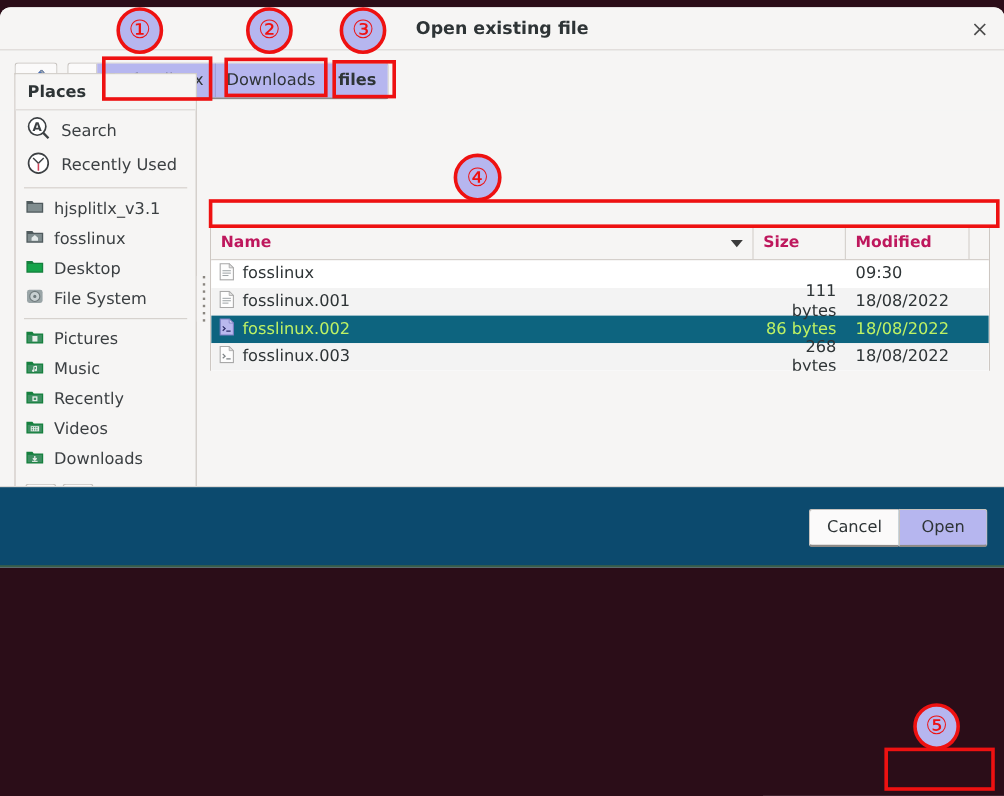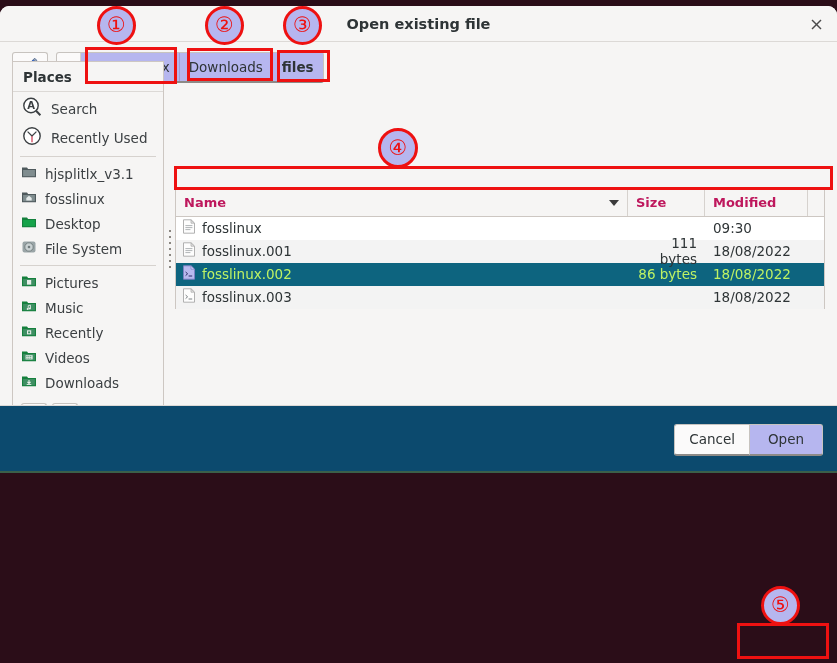--- a/index.html
+++ b/index.html
@@ -539,20 +539,21 @@
               <span class="ic">
                 <svg width="14" height="15" viewBox="0 0 14 15" aria-hidden="true">
                   <path d="M1.5 0.8 L9 0.8 L12.5 4.2 L12.5 14.2 L1.5 14.2 Z" fill="#fdfdfd" stroke="#a8a8a8" stroke-width="0.9"></path>
                   <path d="M9 0.8 L9 4.2 L12.5 4.2 Z" fill="#e2e2e2" stroke="#a8a8a8" stroke-width="0.7"></path>
                   <path d="M3.6 7 L5.6 8.8 L3.6 10.6" stroke="#7b8184" stroke-width="1" fill="none"></path>
                   <line x1="6.6" y1="11" x2="10.2" y2="11" stroke="#7b8184" stroke-width="1"></line>
                 </svg>
               </span>
               <span>fosslinux.003</span>
             </div>
+            <div class="c-size">268 bytes</div>
             <div class="c-mod">18/08/2022</div>
             <div class="c-end"></div>
           </div>
 
         </div>
       </div>
     </div>
 
     <div class="footer">
       <div class="btn cancel">Cancel</div>

